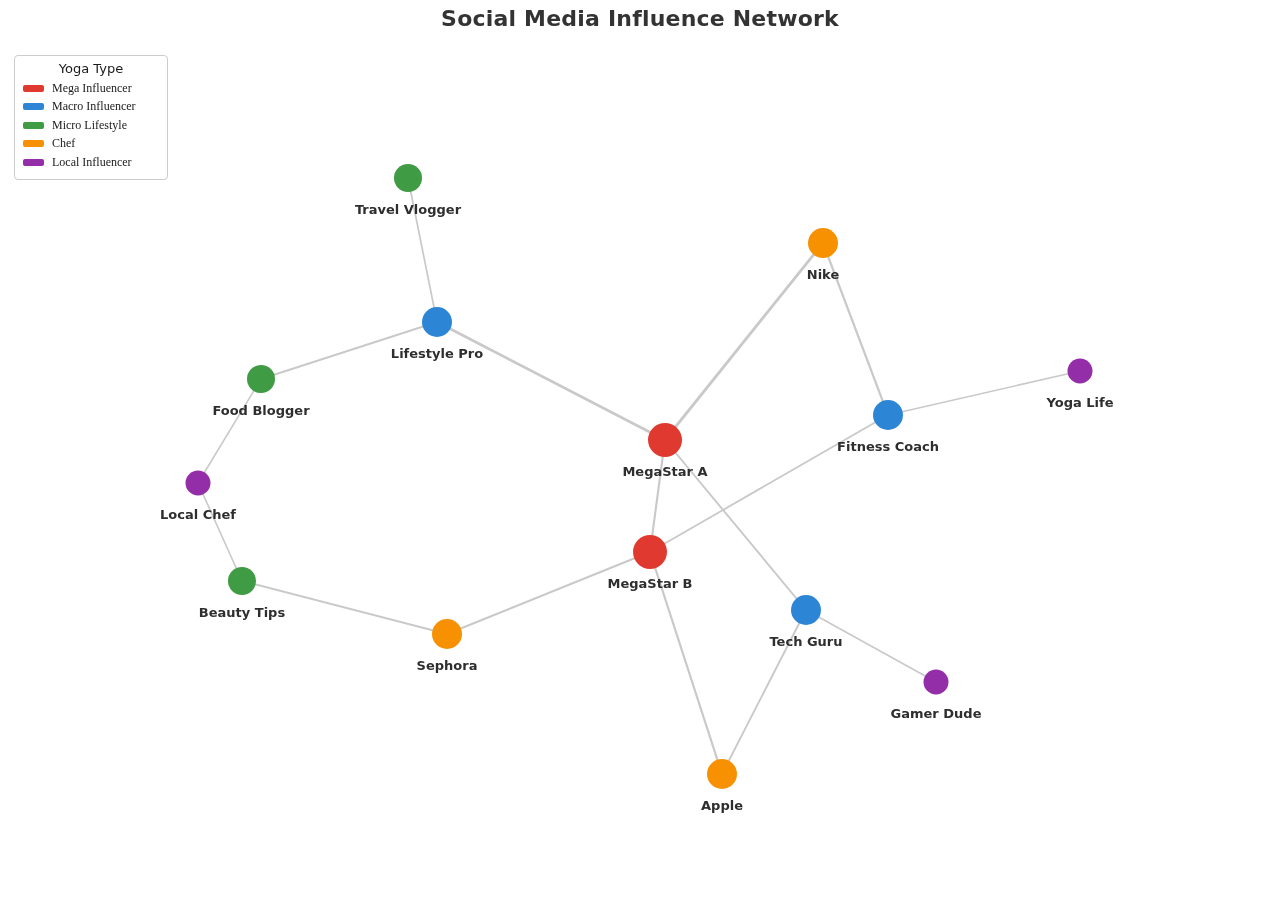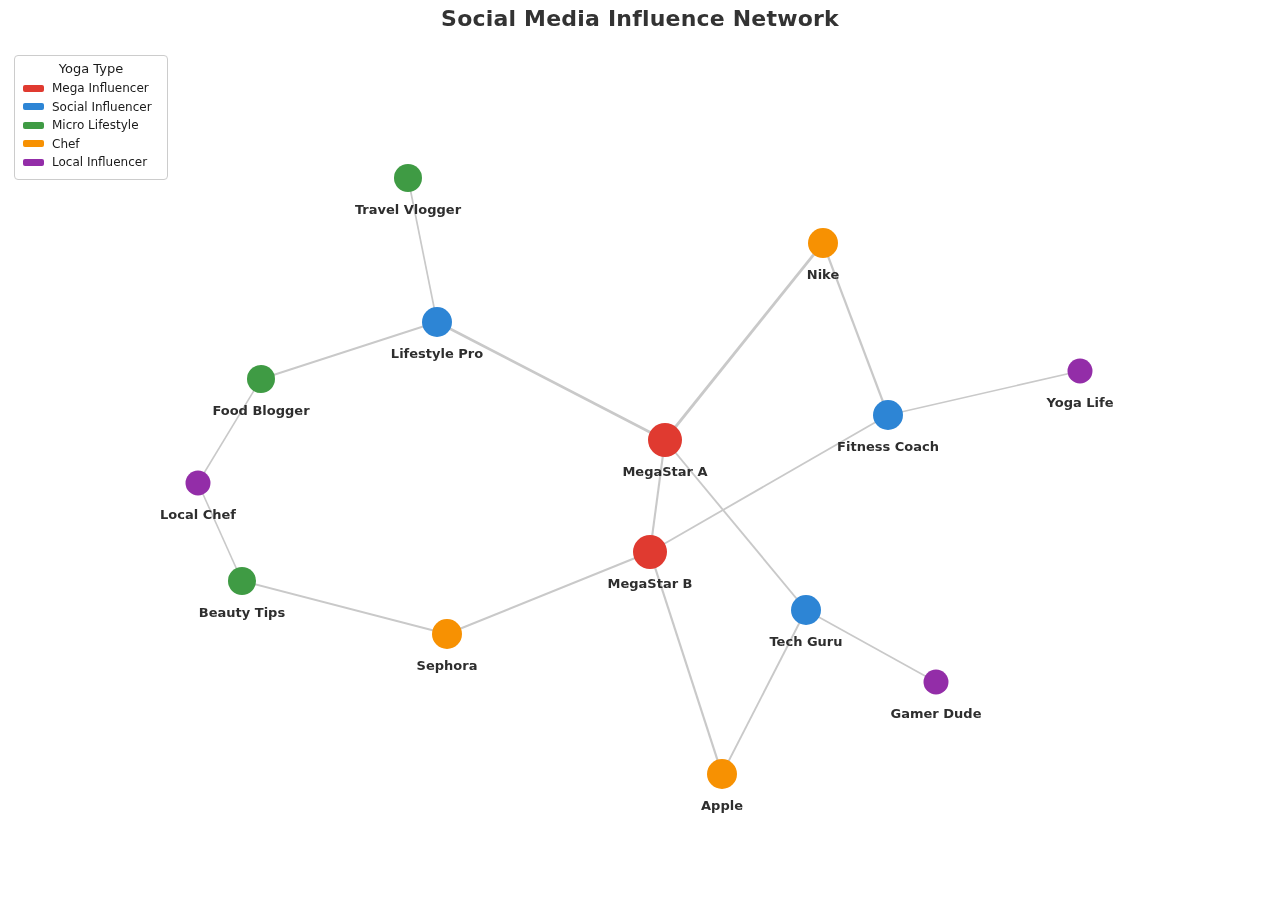--- a/index.html
+++ b/index.html
@@ -48,20 +48,21 @@
     color: #1a1a1a;
     margin-bottom: 3px;
   }
   .legend-item {
     display: flex;
     align-items: center;
     height: 18.5px;
     font-size: 12px;
     color: #1a1a1a;
     white-space: nowrap;
+    font-family: Liberation Serif, serif;
   }
   .swatch {
     display: inline-block;
     width: 21px;
     height: 7px;
     border-radius: 2px;
     margin-right: 8px;
     flex: 0 0 auto;
   }
 </style>
@@ -119,21 +120,21 @@
     </svg>
 
   <div class="legend">
     <div class="legend-title">Yoga Type</div>
     <div class="legend-item">
       <span class="swatch" style="background: rgb(224, 58, 48);"></span>
       <span class="legend-label">Mega Influencer</span>
     </div>
     <div class="legend-item">
       <span class="swatch" style="background: rgb(45, 133, 213);"></span>
-      <span class="legend-label">Social Influencer</span>
+      <span class="legend-label">Macro Influencer</span>
     </div>
     <div class="legend-item">
       <span class="swatch" style="background: rgb(63, 155, 68);"></span>
       <span class="legend-label">Micro Lifestyle</span>
     </div>
     <div class="legend-item">
       <span class="swatch" style="background: rgb(247, 145, 2);"></span>
       <span class="legend-label">Chef</span>
     </div>
     <div class="legend-item">

